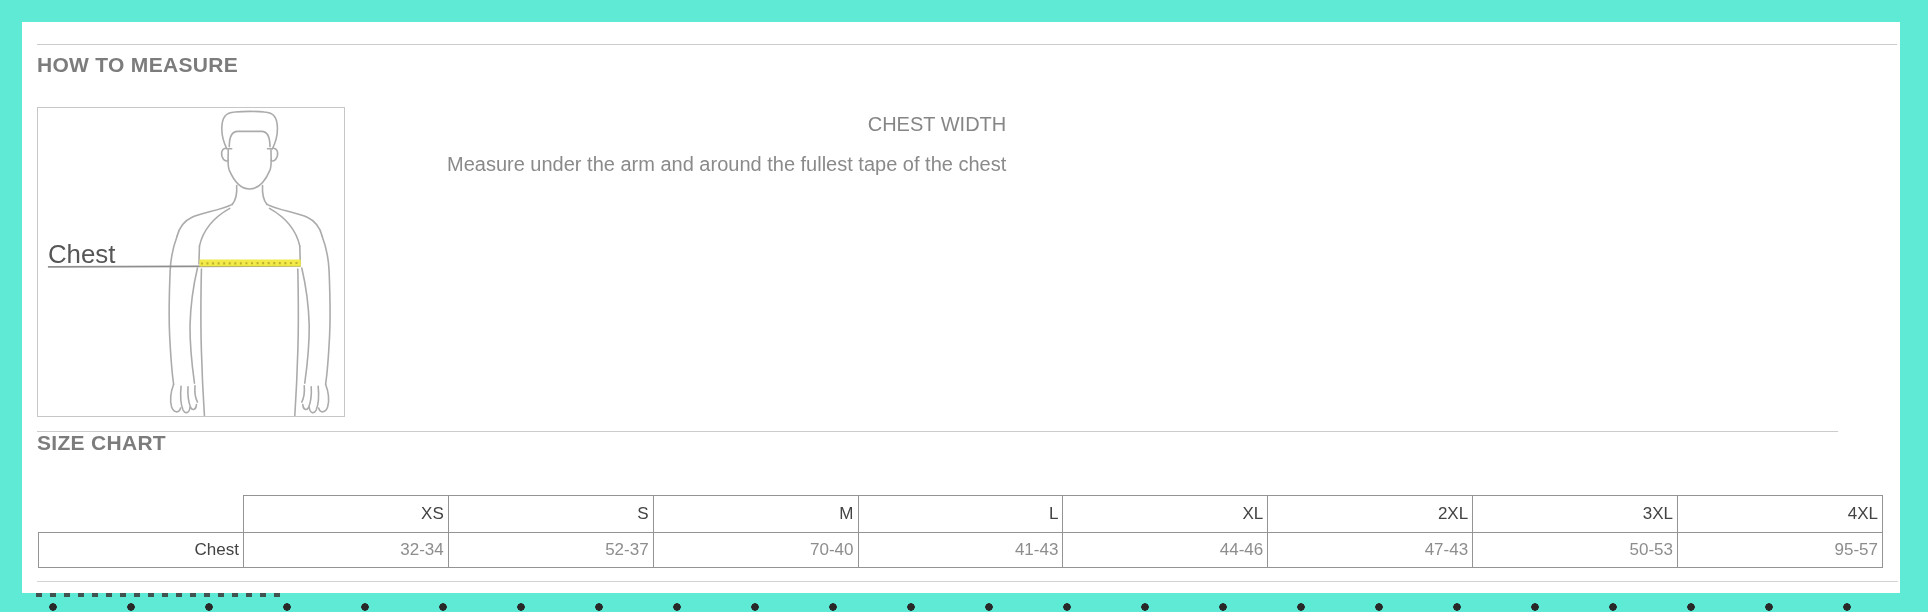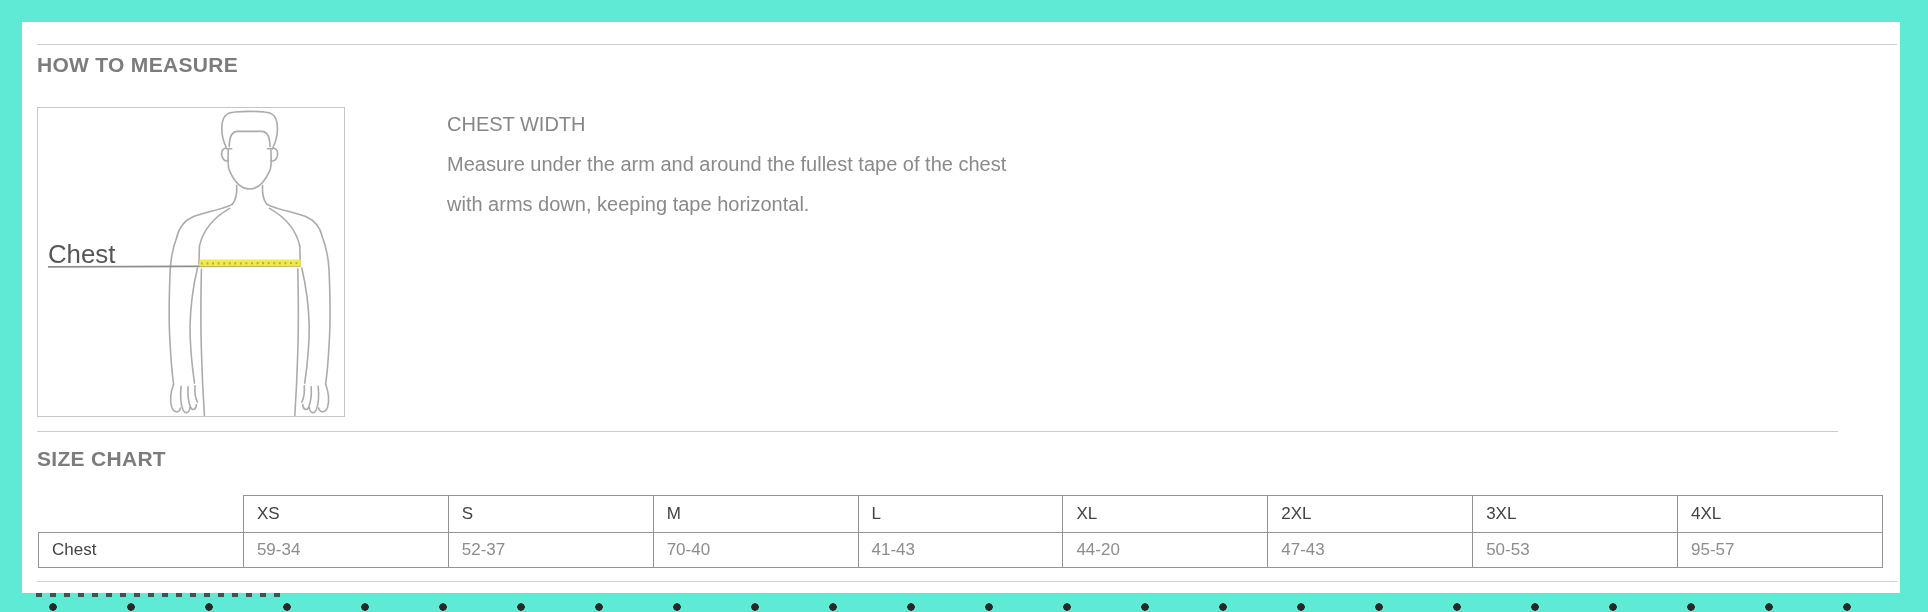--- a/index.html
+++ b/index.html
@@ -12,34 +12,34 @@
 
   .rule { position:absolute; height:1px; background:#cccccc; }
   #rule-top    { left:15px; top:22px;  width:1860px; }
   #rule-mid    { left:15px; top:409px; width:1801px; }
   #rule-bottom { left:15px; top:559px; width:1861px; background:#d4d4d4; }
 
   .section-heading { position:absolute; left:15px; font-size:21px; line-height:25px;
                      font-weight:bold; color:#7c7c7c; letter-spacing:.3px;
                      white-space:nowrap; }
   #heading-how-to-measure { top:30px; }
-  #heading-size-chart     { top:424px; }
+  #heading-size-chart     { top:408px; }
 
   .figure-box { position:absolute; left:15px; top:85px; width:308px; height:310px;
                 border:1px solid #c6c6c6; box-sizing:border-box; background:#fff; }
   .figure-box svg { position:absolute; left:0; top:0; width:306px; height:308px; }
 
   .measure-text { position:absolute; left:425px; top:82px; font-size:20px;
-                  line-height:40px; color:#8a8a8a; }
+                  line-height:40px; color:#8a8a8a;text-align:right; }
   .measure-text .measure-title { color:#868686; }
 
   table.size-table { position:absolute; left:16px; top:473px; width:1845px;
                      border-collapse:collapse; table-layout:fixed; font-size:17px; }
   table.size-table th, table.size-table td {
-      border:1px solid #949494; text-align:left; font-weight:normal;
+      border:1px solid #949494; text-align:right; font-weight:normal;
       padding:0 4px 0 13px; overflow:hidden; white-space:nowrap; }
   table.size-table th { height:36px; color:#434343; }
   table.size-table td { height:34px; color:#8d8d8d; }
   table.size-table td.row-label { color:#434343; }
   table.size-table th.blank { border:none; background:transparent; }
 
   .strip-remnant { position:absolute; left:36px; top:593px; width:252px; height:4px;
       background:repeating-linear-gradient(90deg,#3a3a3a 0 6px, transparent 6px 14px);
       opacity:.85; }
   .strip-dots { position:absolute; left:48px; top:602px; width:1845px; height:10px;
@@ -96,21 +96,20 @@
         <line x1="47" y1="267" x2="301.5" y2="266" stroke="#8f8f8f" stroke-width="1.8"></line>
         <rect x="199.5" y="259.5" width="102" height="7" fill="#f1e93e" opacity="0.95"></rect>
         <line x1="201" y1="263.5" x2="300" y2="263" stroke="#9b8d1c" stroke-width="2.2" stroke-dasharray="2 3.6" opacity="0.6"></line>
         <text x="47" y="263" font-size="26" fill="#565656">Chest</text>
       </svg>
     </div>
 
     <div class="measure-text">
       <div class="measure-title">CHEST WIDTH</div>
       <div class="measure-line">Measure under the arm and around the fullest tape of the chest</div>
-      <div class="measure-line">with arms down, keeping tape horizontal.</div>
     </div>
 
     <div class="rule" id="rule-mid"></div>
 
     <div class="section-heading" id="heading-size-chart">SIZE CHART</div>
 
     <table class="size-table">
       <tbody>
           <tr>
         <th class="blank"></th>
@@ -118,25 +117,25 @@
         <th>S</th>
         <th>M</th>
         <th>L</th>
         <th>XL</th>
         <th>2XL</th>
         <th>3XL</th>
         <th>4XL</th>
       </tr>
       <tr>
         <td class="row-label">Chest</td>
-        <td>59-34</td>
+        <td>32-34</td>
         <td>52-37</td>
         <td>70-40</td>
         <td>41-43</td>
-        <td>44-20</td>
+        <td>44-46</td>
         <td>47-43</td>
         <td>50-53</td>
         <td>95-57</td>
       </tr>
     </tbody>
       </table>
 
     <div class="rule" id="rule-bottom"></div>
   </div>
 

